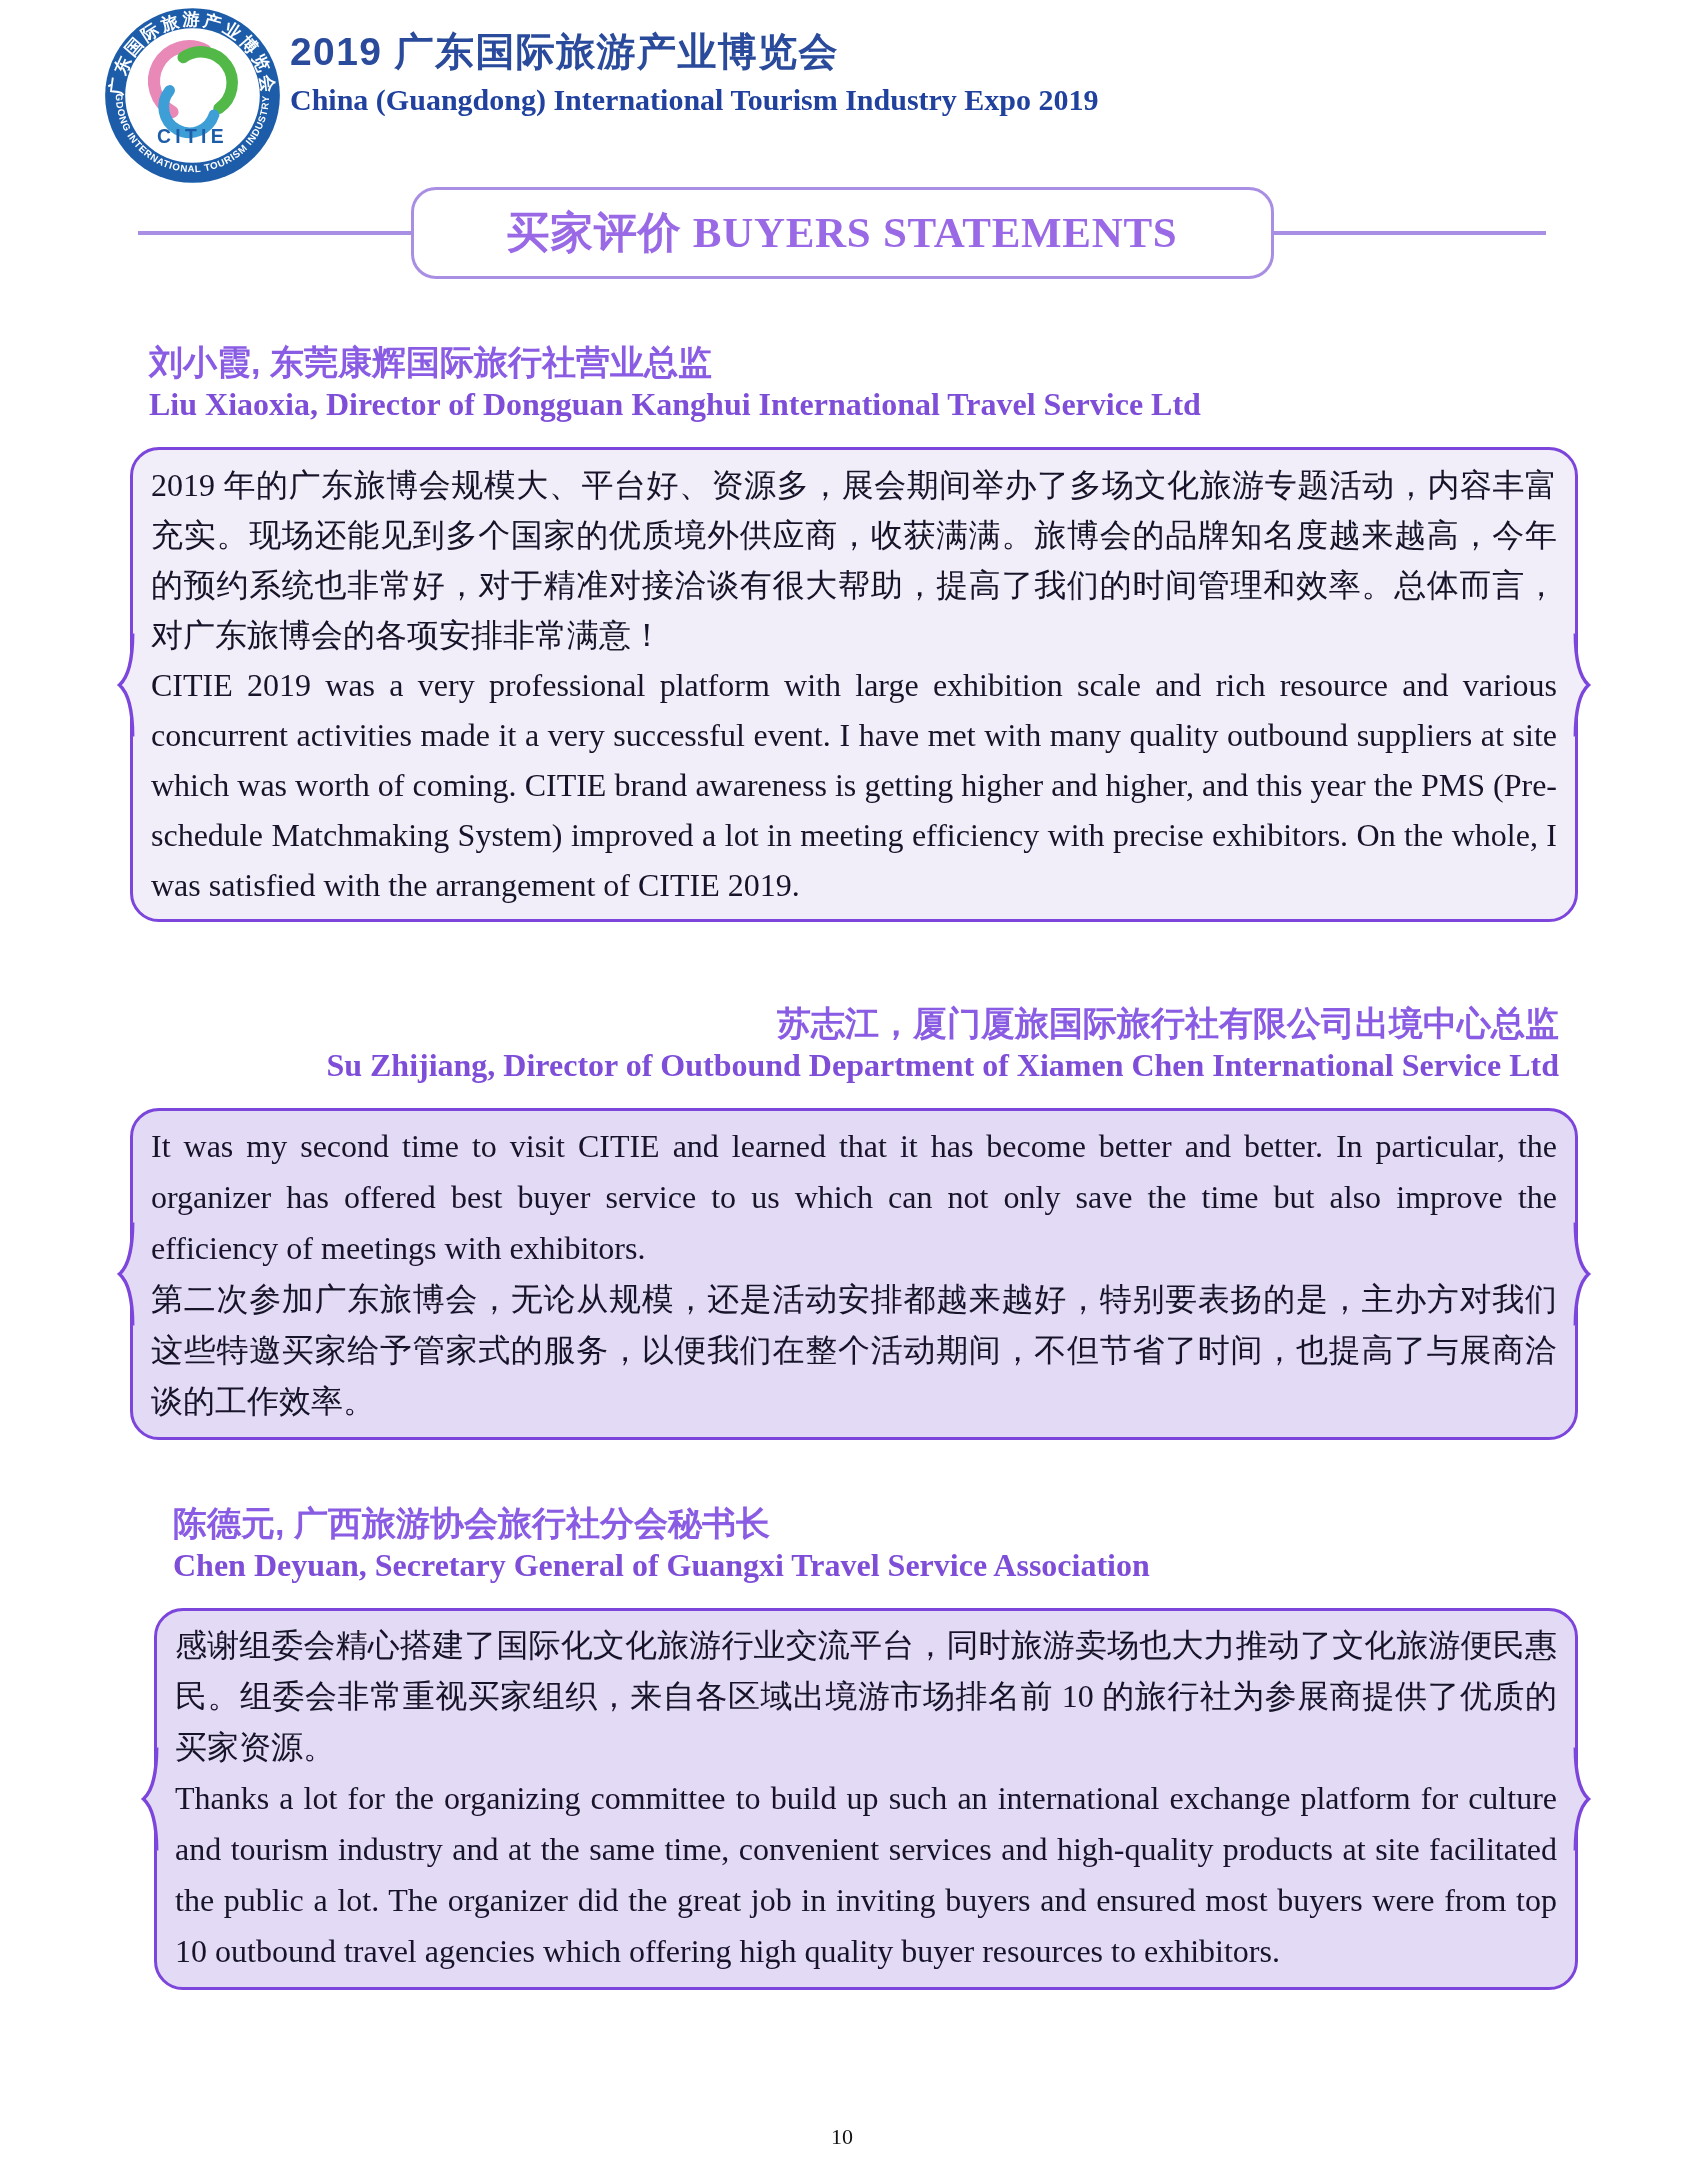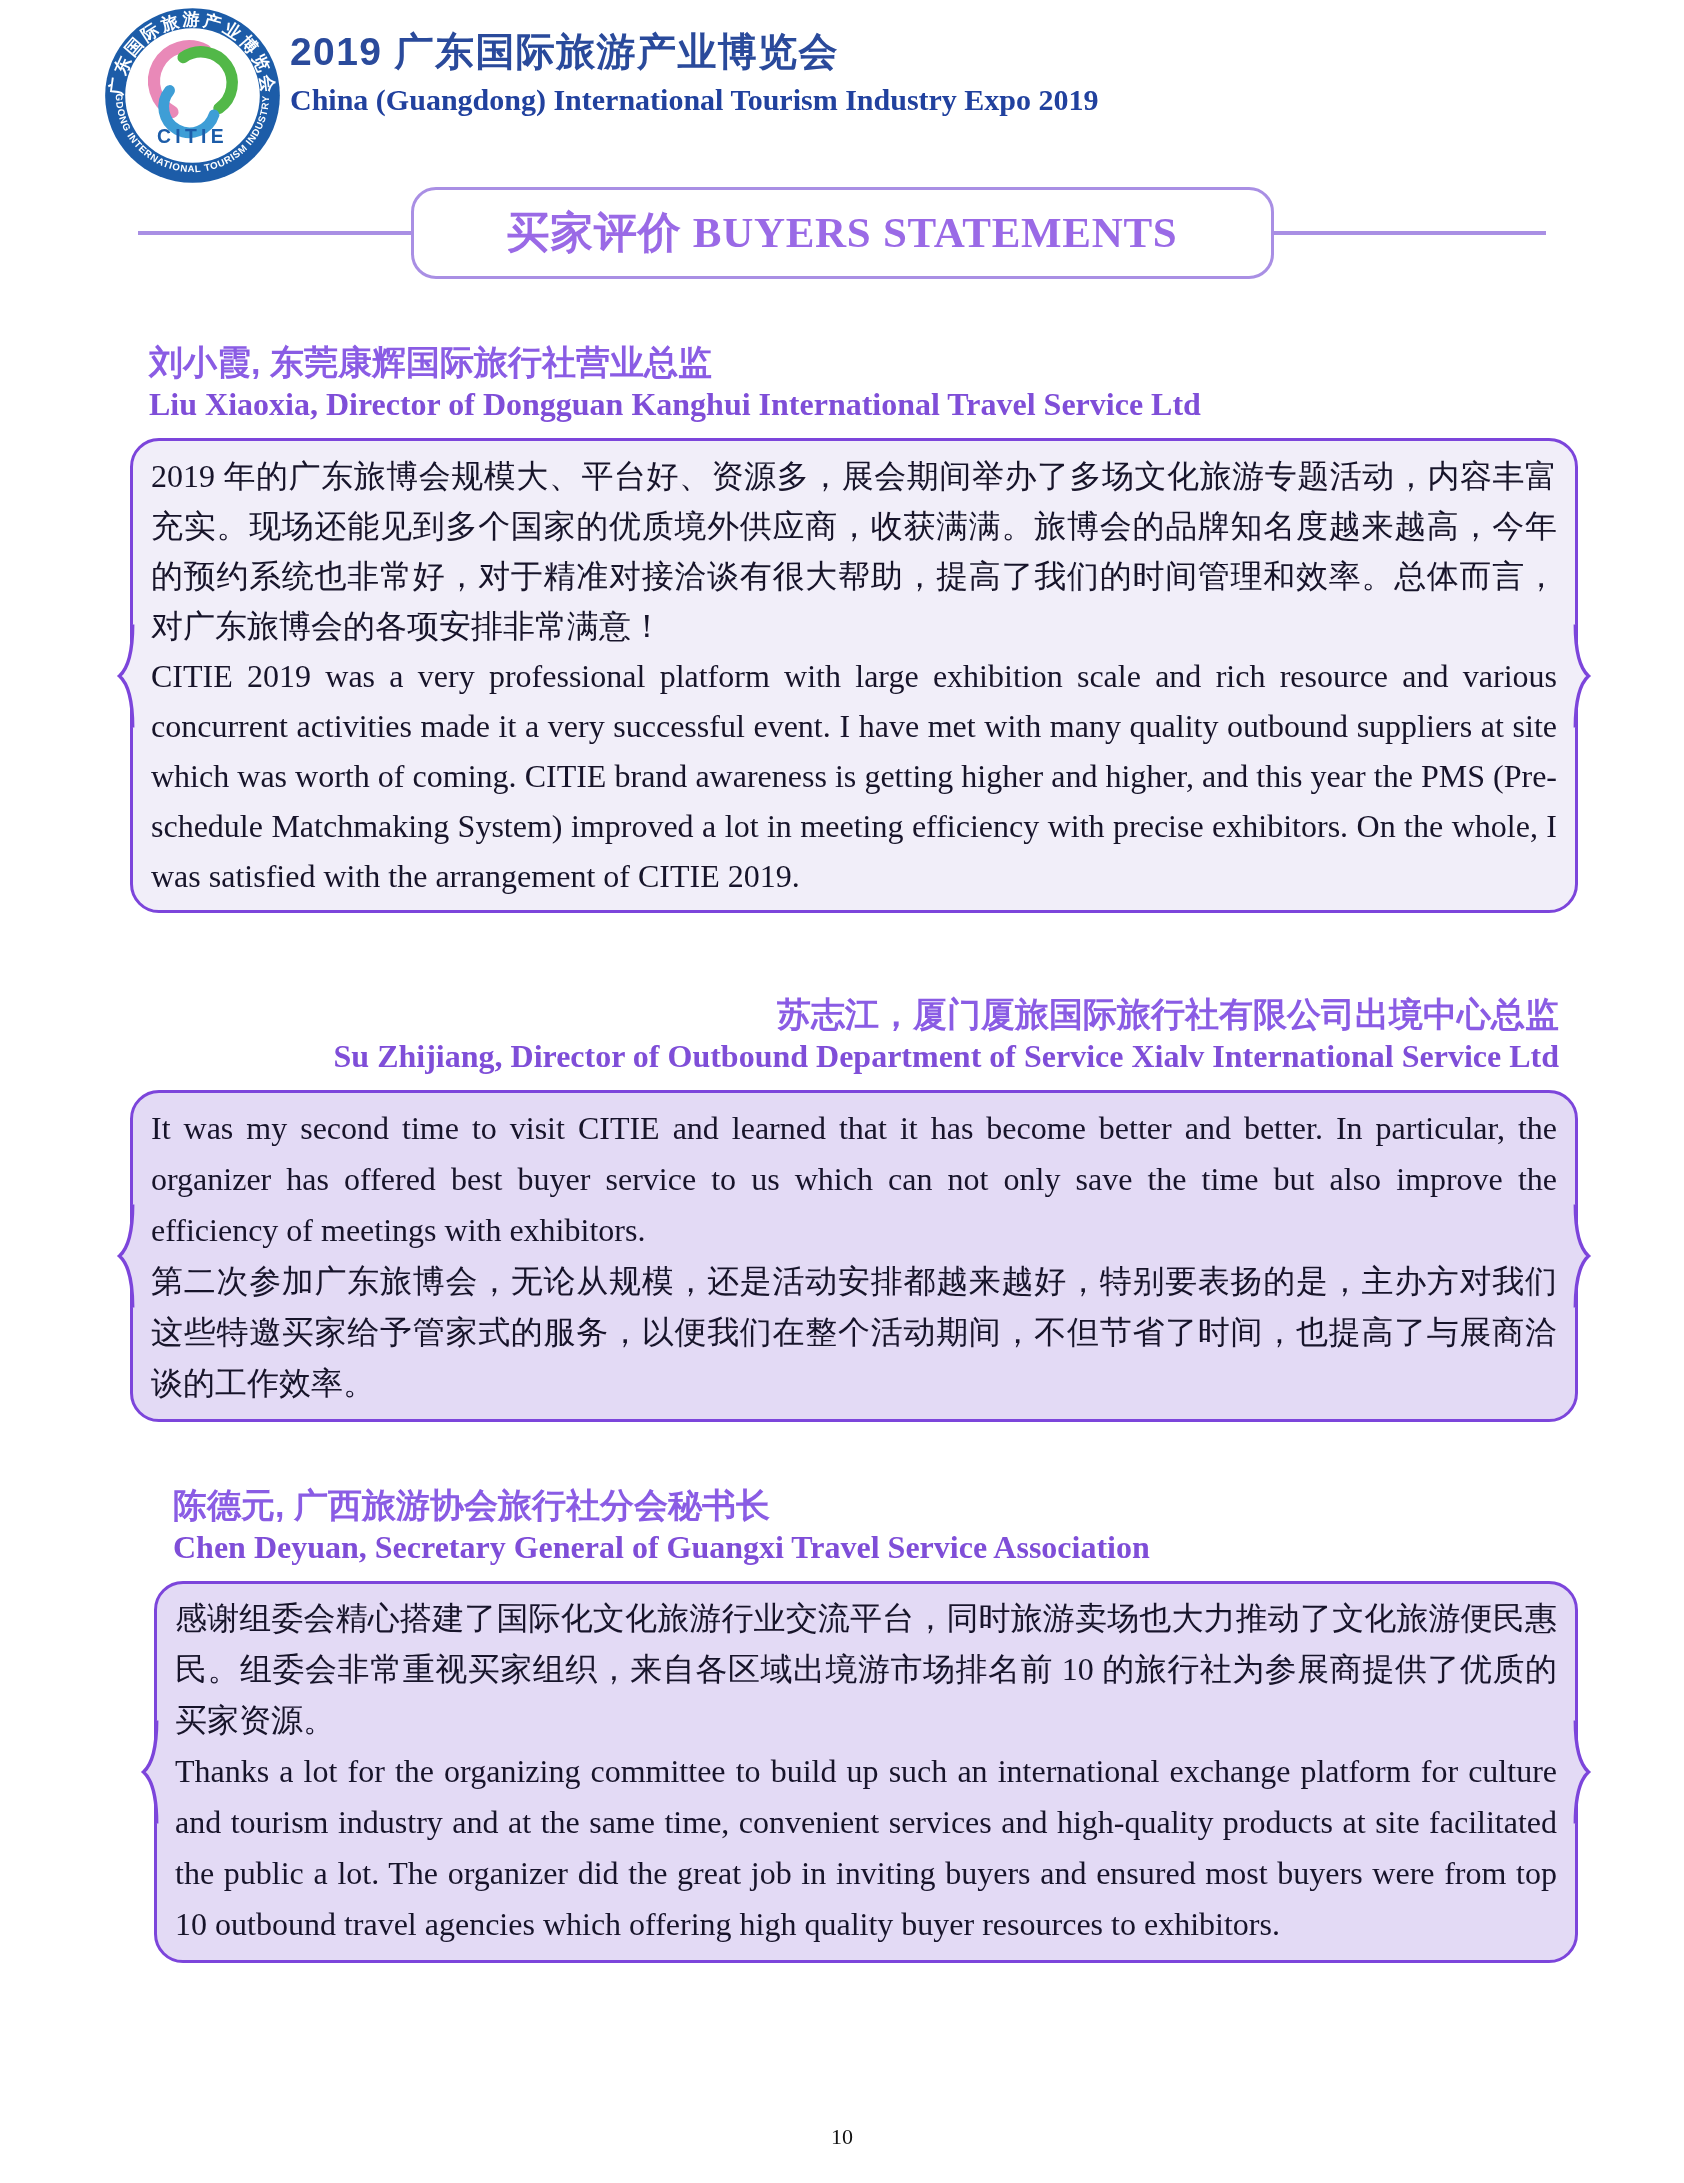--- a/index.html
+++ b/index.html
@@ -50,21 +50,21 @@
   .sec-head-en{
     margin:4.1px 19px 0;font-family:"Liberation Serif","DejaVu Serif",serif;
     font-weight:bold;font-size:32px;line-height:37px;color:#7f4ed8;
   }
   .align-right .sec-head-cn,.align-right .sec-head-en{text-align:right;}
   .gap-lg{margin-top:81px;}
   .gap-md{margin-top:63px;padding-left:24px;}
 
   
   .bubble{
-    position:relative;margin-top:15px;box-sizing:border-box;
+    position:relative;margin-top:24px;box-sizing:border-box;
     border:3.4px solid #7c45db;border-radius:29px;
     padding:9.6px 18px;
     font-size:32px;text-align:justify;
   }
   .bubble p{margin:0;}
   .bubble-light{background:#f1eef9;color:#f1eef9;line-height:50px;}
   .bubble-dark{background:#e3daf5;color:#e3daf5;line-height:51px;}
   .bubble p{color:#17142a;}
   .tail{position:absolute;top:50%;width:25px;height:103px;transform:translateY(-50%);}
   .tail-left{left:-17px;}
@@ -135,21 +135,21 @@
             <path d="M12,0 Q12,58 31,75 Q12,92 12,150" fill="none" stroke="#7c45db" stroke-width="5"></path>
           </svg>
         </span>
         <p>2019 年的广东旅博会规模大、平台好、资源多，展会期间举办了多场文化旅游专题活动，内容丰富充实。现场还能见到多个国家的优质境外供应商，收获满满。旅博会的品牌知名度越来越高，今年的预约系统也非常好，对于精准对接洽谈有很大帮助，提高了我们的时间管理和效率。总体而言，对广东旅博会的各项安排非常满意！</p>
         <p>CITIE 2019 was a very professional platform with large exhibition scale and rich resource and various concurrent activities made it a very successful event. I have met with many quality outbound suppliers at site which was worth of coming. CITIE brand awareness is getting higher and higher, and this year the PMS (Pre-schedule Matchmaking System) improved a lot in meeting efficiency with precise exhibitors. On the whole, I was satisfied with the arrangement of CITIE 2019.</p>
       </div>
     </div>
 
     <div class="align-right gap-lg">
       <div class="sec-head-cn">苏志江，厦门厦旅国际旅行社有限公司出境中心总监</div>
-      <div class="sec-head-en">Su Zhijiang, Director of Outbound Department of Service Xialv International Service Ltd</div>
+      <div class="sec-head-en">Su Zhijiang, Director of Outbound Department of Xiamen Chen International Service Ltd</div>
       <div class="bubble bubble-dark">
         <span class="tail tail-left">
           <svg viewBox="0 0 36 150" preserveAspectRatio="none">
             <path d="M24,0 Q24,58 5,75 Q24,92 24,150 L36,150 L36,0 Z" fill="currentColor"></path>
             <path d="M24,0 Q24,58 5,75 Q24,92 24,150" fill="none" stroke="#7c45db" stroke-width="5"></path>
           </svg>
         </span>
         <span class="tail tail-right">
           <svg viewBox="0 0 36 150" preserveAspectRatio="none">
             <path d="M12,0 Q12,58 31,75 Q12,92 12,150 L0,150 L0,0 Z" fill="currentColor"></path>

